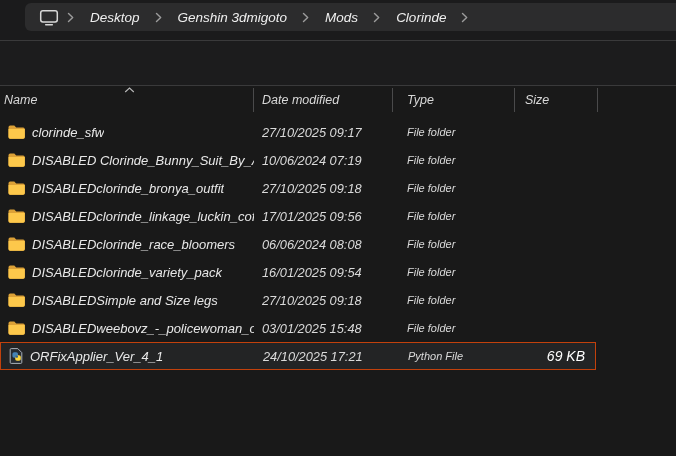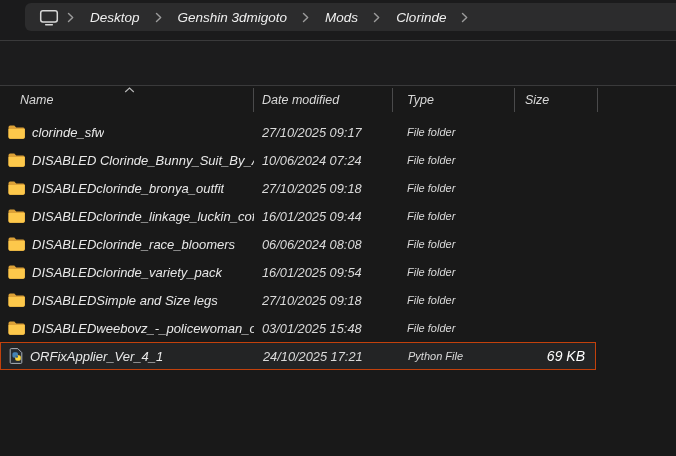--- a/index.html
+++ b/index.html
@@ -44,21 +44,21 @@
   .tb-div2 { left:400px; }
   .tb-sort { left:222px; width:76px; }
   .tb-view { left:310px; width:78px; }
   .tb-more { left:406px; width:34px; }
   .tb-label { font-size:13px; color:#e8e8e8; margin:0 7px 0 8px; }
 
   
   .list-area { position:absolute; left:0; top:86px; right:0; bottom:0; background:#191919; }
   .header-row { position:absolute; left:0; top:0; height:27px; display:flex; align-items:center; }
   .hcell { font-size:12.5px; color:#d8d8d8; box-sizing:border-box; white-space:nowrap; cursor:default; }
-  .h-name { width:254px; padding-left:20px; }
+  .h-name { width:254px; padding-left:4px; }
   .h-date { width:139px; padding-left:8px; }
   .h-type { width:122px; padding-left:14px; }
   .h-size { width:83px;  padding-left:10px; }
   .sort-caret { position:absolute; left:124px; top:1px; }
   .col-div { position:absolute; top:2px; height:24px; width:1px; background:#4a4a4b; }
   .cd1 { left:253px; } .cd2 { left:392px; } .cd3 { left:514px; } .cd4 { left:597px; }
 
   .rows { position:absolute; left:0; top:32px; }
   .row {
     width:596px; height:28px; display:flex; align-items:center;
@@ -254,21 +254,21 @@
     <div class="cell name-cell">
       <span class="icon folder-ic">
         <svg width="17" height="14" viewBox="0 0 17 14">
           <path d="M0.5 2.2 A1.7 1.7 0 0 1 2.2 0.5 h4.1 l1.9 2 h6.9 a1.7 1.7 0 0 1 1.7 1.7 v7.9 a1.7 1.7 0 0 1 -1.7 1.7 H2.2 a1.7 1.7 0 0 1 -1.7 -1.7 z" fill="#dca137"></path>
           <path d="M0.5 3.9 h16.3 v8.2 a1.7 1.7 0 0 1 -1.7 1.7 H2.2 a1.7 1.7 0 0 1 -1.7 -1.7 z" fill="#fdc84b"></path>
         </svg>
       </span>
 
       <span class="file-name">DISABLED Clorinde_Bunny_Suit_By_AKIR...</span>
     </div>
-    <div class="cell date-cell">10/06/2024 07:24</div>
+    <div class="cell date-cell">10/06/2024 07:19</div>
     <div class="cell type-cell">File folder</div>
     <div class="cell size-cell"></div>
   </div>
 
   <div class="row">
     <div class="cell name-cell">
       <span class="icon folder-ic">
         <svg width="17" height="14" viewBox="0 0 17 14">
           <path d="M0.5 2.2 A1.7 1.7 0 0 1 2.2 0.5 h4.1 l1.9 2 h6.9 a1.7 1.7 0 0 1 1.7 1.7 v7.9 a1.7 1.7 0 0 1 -1.7 1.7 H2.2 a1.7 1.7 0 0 1 -1.7 -1.7 z" fill="#dca137"></path>
           <path d="M0.5 3.9 h16.3 v8.2 a1.7 1.7 0 0 1 -1.7 1.7 H2.2 a1.7 1.7 0 0 1 -1.7 -1.7 z" fill="#fdc84b"></path>
@@ -286,21 +286,21 @@
     <div class="cell name-cell">
       <span class="icon folder-ic">
         <svg width="17" height="14" viewBox="0 0 17 14">
           <path d="M0.5 2.2 A1.7 1.7 0 0 1 2.2 0.5 h4.1 l1.9 2 h6.9 a1.7 1.7 0 0 1 1.7 1.7 v7.9 a1.7 1.7 0 0 1 -1.7 1.7 H2.2 a1.7 1.7 0 0 1 -1.7 -1.7 z" fill="#dca137"></path>
           <path d="M0.5 3.9 h16.3 v8.2 a1.7 1.7 0 0 1 -1.7 1.7 H2.2 a1.7 1.7 0 0 1 -1.7 -1.7 z" fill="#fdc84b"></path>
         </svg>
       </span>
 
       <span class="file-name">DISABLEDclorinde_linkage_luckin_coffee...</span>
     </div>
-    <div class="cell date-cell">16/01/2025 09:44</div>
+    <div class="cell date-cell">17/01/2025 09:56</div>
     <div class="cell type-cell">File folder</div>
     <div class="cell size-cell"></div>
   </div>
 
   <div class="row">
     <div class="cell name-cell">
       <span class="icon folder-ic">
         <svg width="17" height="14" viewBox="0 0 17 14">
           <path d="M0.5 2.2 A1.7 1.7 0 0 1 2.2 0.5 h4.1 l1.9 2 h6.9 a1.7 1.7 0 0 1 1.7 1.7 v7.9 a1.7 1.7 0 0 1 -1.7 1.7 H2.2 a1.7 1.7 0 0 1 -1.7 -1.7 z" fill="#dca137"></path>
           <path d="M0.5 3.9 h16.3 v8.2 a1.7 1.7 0 0 1 -1.7 1.7 H2.2 a1.7 1.7 0 0 1 -1.7 -1.7 z" fill="#fdc84b"></path>

